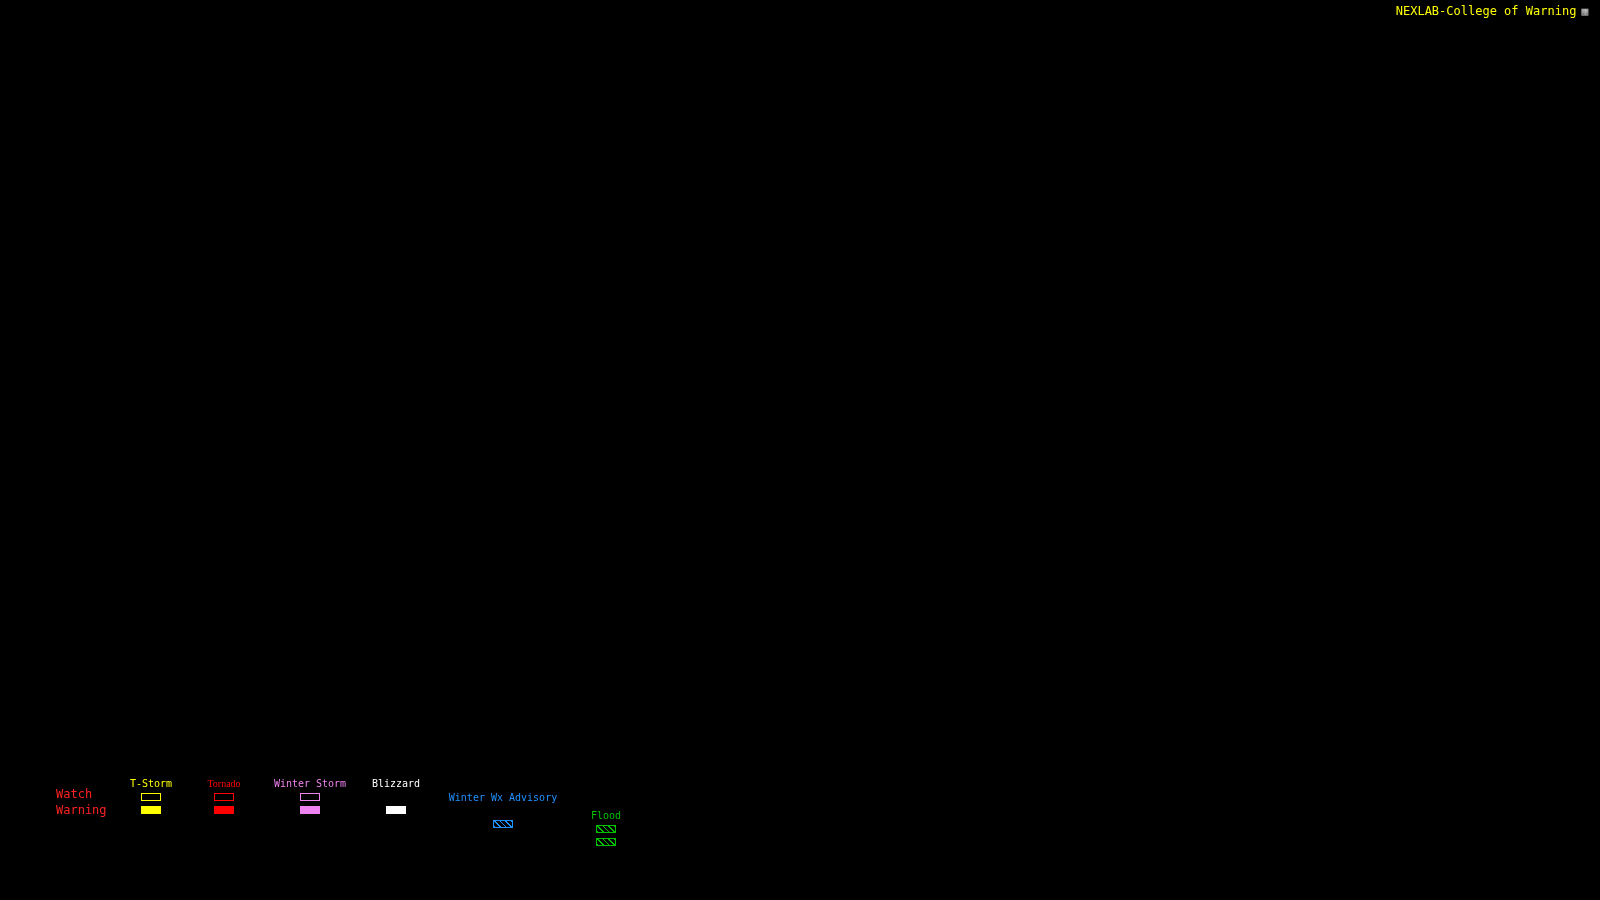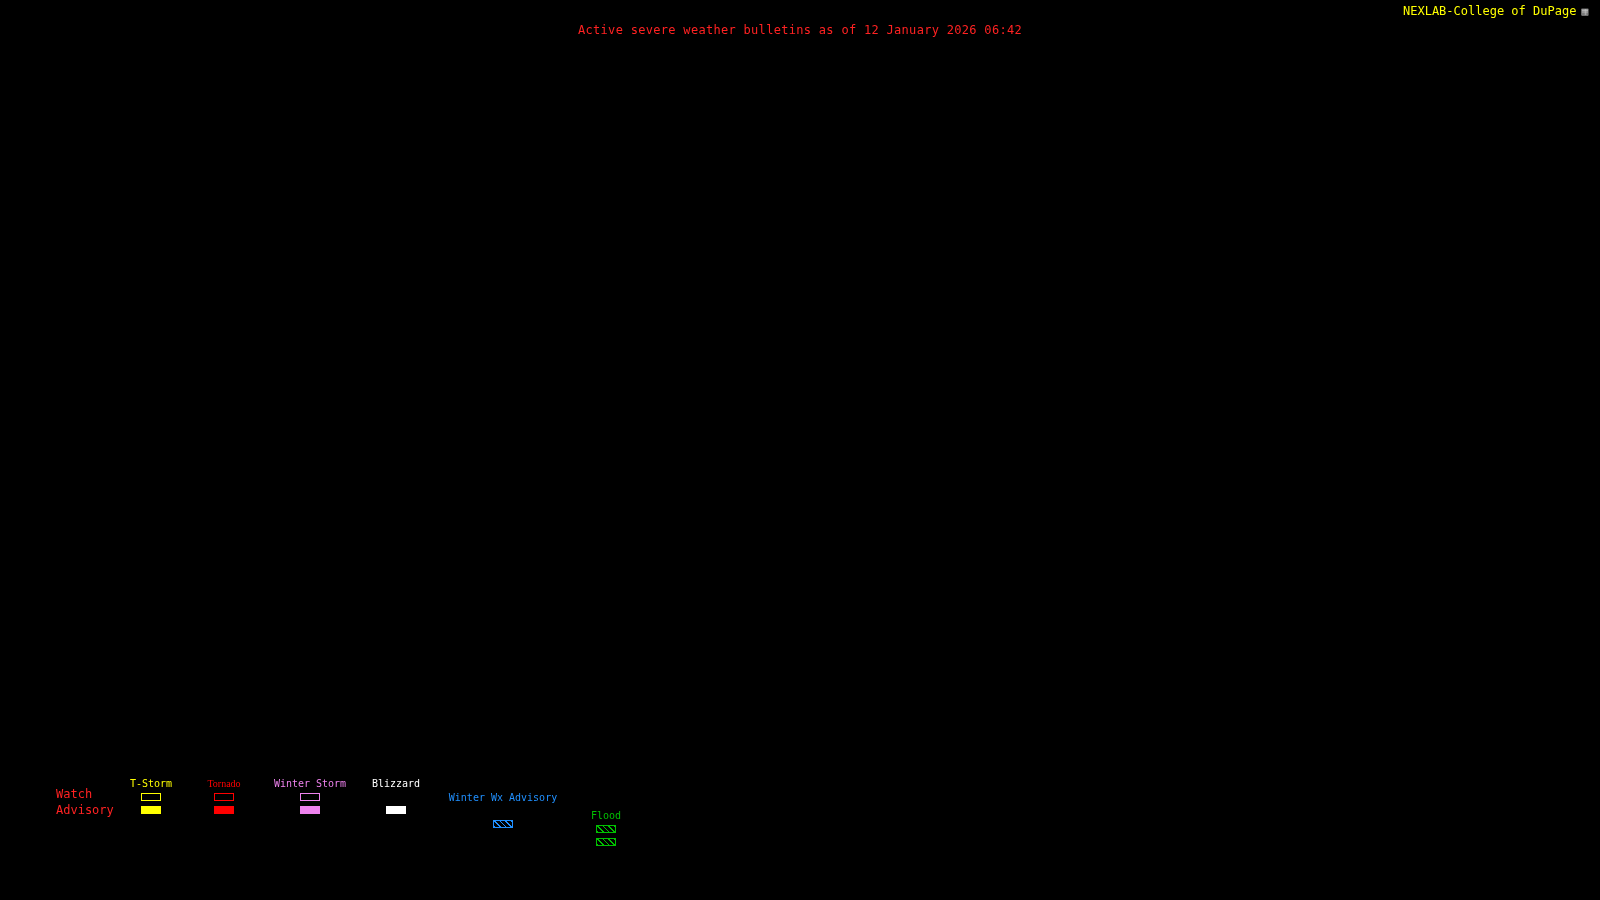--- a/index.html
+++ b/index.html
@@ -103,32 +103,31 @@
   .cat-4 { left: 437px; width: 132px; margin-top: 14px; }
   .cat-5 { left: 576px; width: 60px; margin-top: 32px;  }
 </style>
 </head>
 <body>
 
 <div class="screen">
 
   <div class="map-area"></div>
 
-  <div class="page-title" style="color: rgb(255, 34, 34);">Active severe weather bulletins as of 12 January 2026 06:42</div>
 
   <div class="branding">
-    <span style="color: rgb(255, 255, 0);">NEXLAB-College of DuPage</span>
+    <span style="color: rgb(255, 255, 0);">NEXLAB-College of Warning</span>
     <span class="brand-icon">▦</span>
   </div>
 
   <div class="legend">
 
     <div class="legend-rowlabels" style="color: rgb(255, 34, 34);">
       <div class="legend-rowlabel-watch">Watch</div>
-      <div class="legend-rowlabel-warning">Advisory</div>
+      <div class="legend-rowlabel-warning">Warning</div>
     </div>
 
     <div class="legend-cat cat-0">
       <div class="cat-label" style="color: rgb(255, 255, 0);">T-Storm</div>
       <div class="swatch watch" style="border: 1px solid rgb(255, 255, 0); background: transparent;"></div>
       <div class="swatch warning" style="border: 1px solid rgb(255, 255, 0); background: rgb(255, 255, 0);"></div>
     </div>
 
     <div class="legend-cat cat-1">
       <div class="cat-label" style="color: rgb(255, 0, 0);">Tornado</div>

